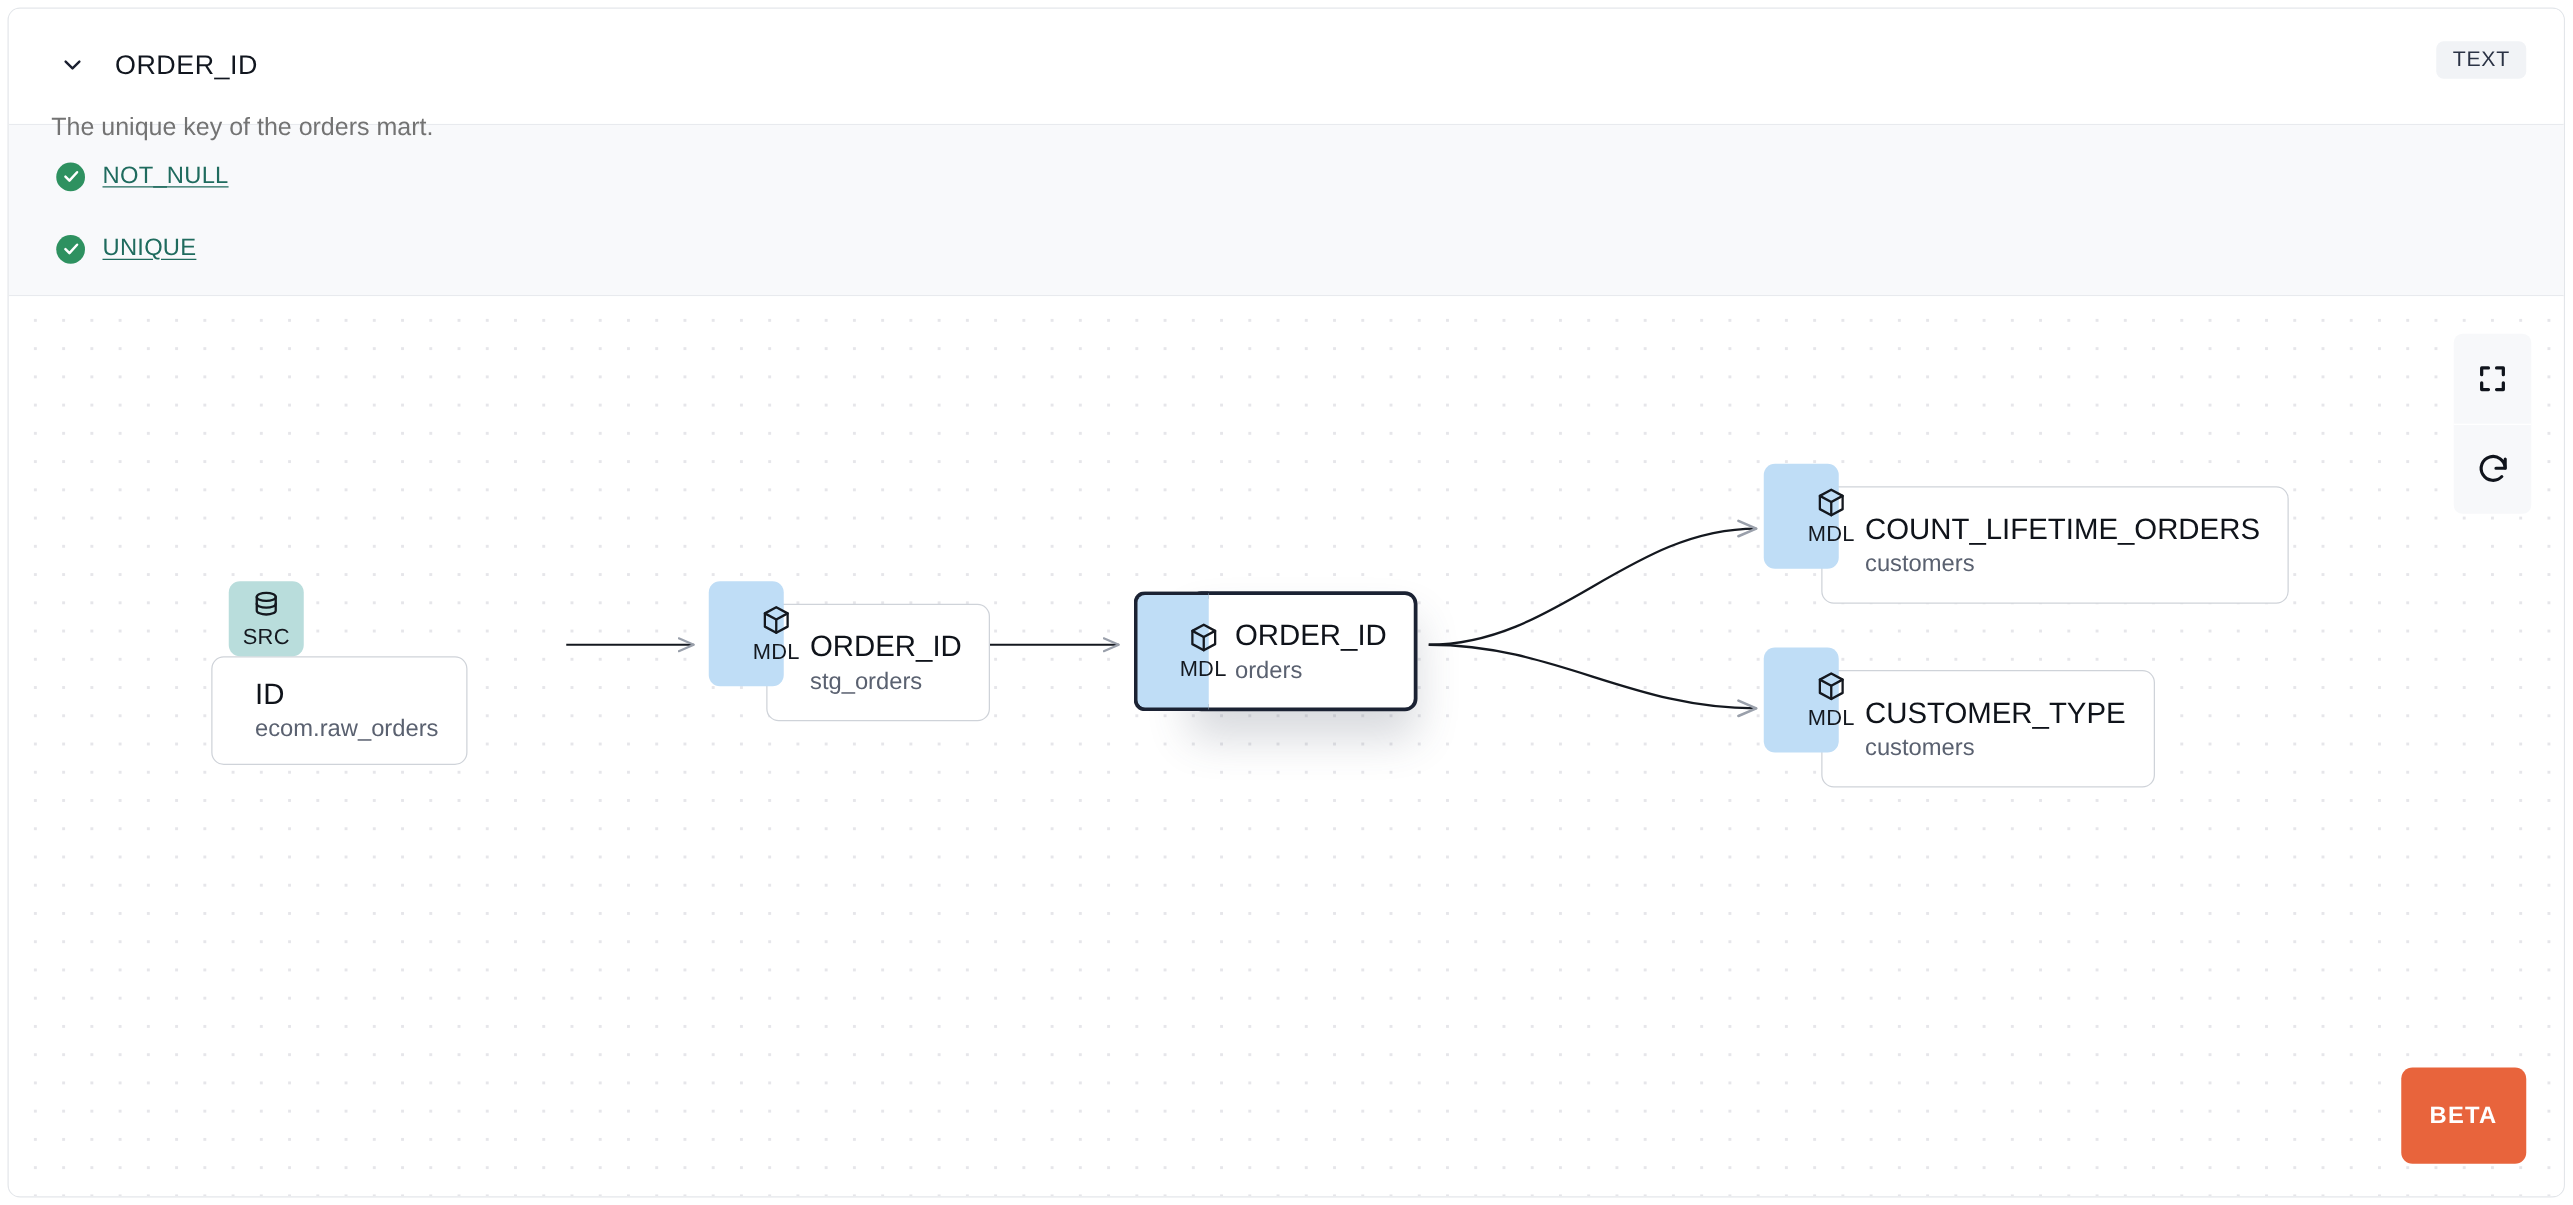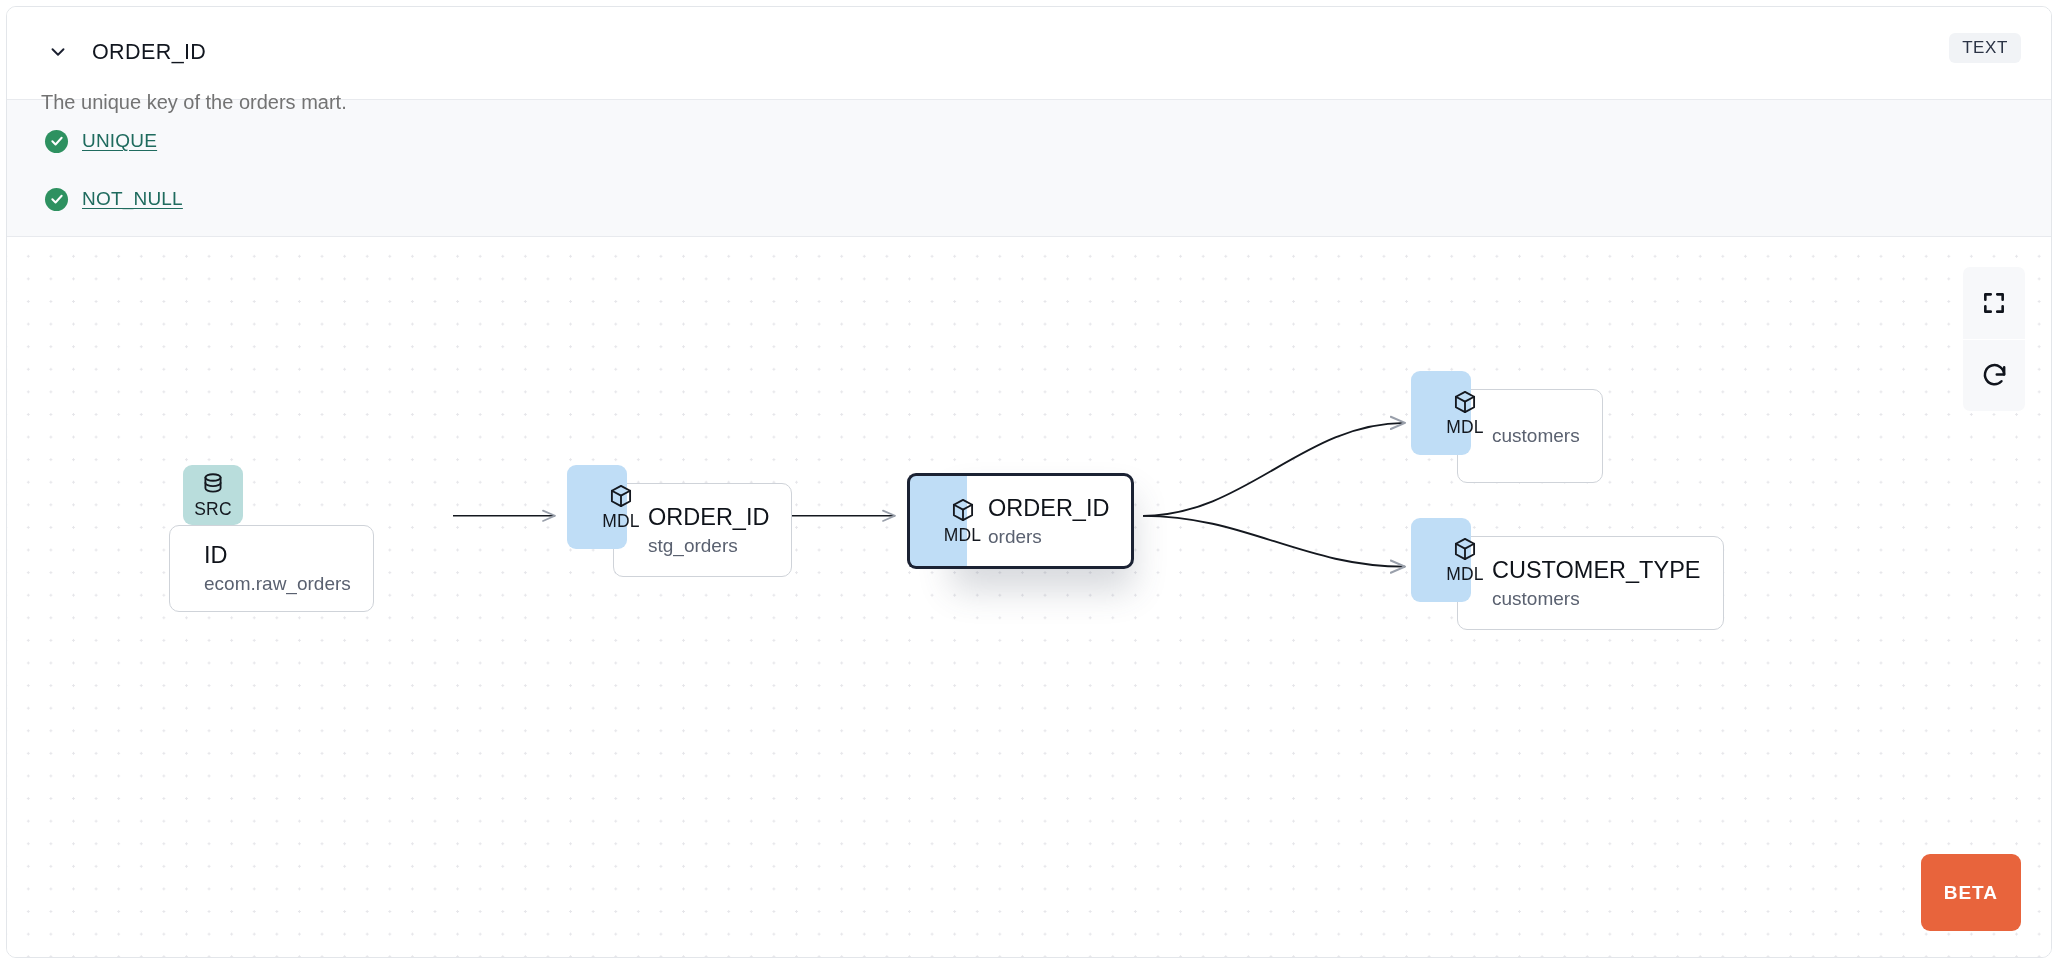--- a/index.html
+++ b/index.html
@@ -277,30 +277,30 @@
   </div>
 
   <div class="tests">
 
     <div class="test-row">
       <span class="check-icon">
         <svg width="14" height="14" viewBox="0 0 24 24" fill="none" stroke="#ffffff" stroke-width="3.4" stroke-linecap="round" stroke-linejoin="round">
           <polyline points="4 12.5 9.5 18 20 6.5"></polyline>
         </svg>
       </span>
-      <a class="test-link">UNIQUE</a>
+      <a class="test-link">NOT_NULL</a>
     </div>
 
     <div class="test-row">
       <span class="check-icon">
         <svg width="14" height="14" viewBox="0 0 24 24" fill="none" stroke="#ffffff" stroke-width="3.4" stroke-linecap="round" stroke-linejoin="round">
           <polyline points="4 12.5 9.5 18 20 6.5"></polyline>
         </svg>
       </span>
-      <a class="test-link">NOT_NULL</a>
+      <a class="test-link">UNIQUE</a>
     </div>
   </div>
 
   <div class="canvas">
 
     <svg class="edges" viewBox="0 0 2044 736" preserveAspectRatio="none">
       <defs>
         <marker id="arw" markerWidth="9" markerHeight="9" refX="8" refY="4.5" orient="auto" markerUnits="strokeWidth">
           <path d="M0.5,1.2 L8,4.5 L0.5,7.8" fill="none" stroke="#9aa0ab" stroke-width="1.1" stroke-linecap="round" stroke-linejoin="round"></path>
         </marker>
@@ -363,20 +363,21 @@
     <div class="node" style="left:1404px; top:134px;">
       <div class="node-badge mdl">
         <svg width="26" height="26" viewBox="0 0 24 24" fill="none" stroke="#14181f" stroke-width="1.7" stroke-linecap="round" stroke-linejoin="round">
           <path d="M12 2.6 3.6 7.1v9.8L12 21.4l8.4-4.5V7.1z"></path>
           <path d="M3.6 7.1 12 11.6l8.4-4.5"></path>
           <path d="M12 11.6v9.8"></path>
         </svg>
         <span class="badge-text">MDL</span>
       </div>
       <div class="node-body">
+        <span class="node-name">COUNT_LIFETIME_ORDERS</span>
         <span class="node-sub">customers</span>
       </div>
     </div>
 
     <div class="node" style="left:1404px; top:281px;">
       <div class="node-badge mdl">
         <svg width="26" height="26" viewBox="0 0 24 24" fill="none" stroke="#14181f" stroke-width="1.7" stroke-linecap="round" stroke-linejoin="round">
           <path d="M12 2.6 3.6 7.1v9.8L12 21.4l8.4-4.5V7.1z"></path>
           <path d="M3.6 7.1 12 11.6l8.4-4.5"></path>
           <path d="M12 11.6v9.8"></path>

